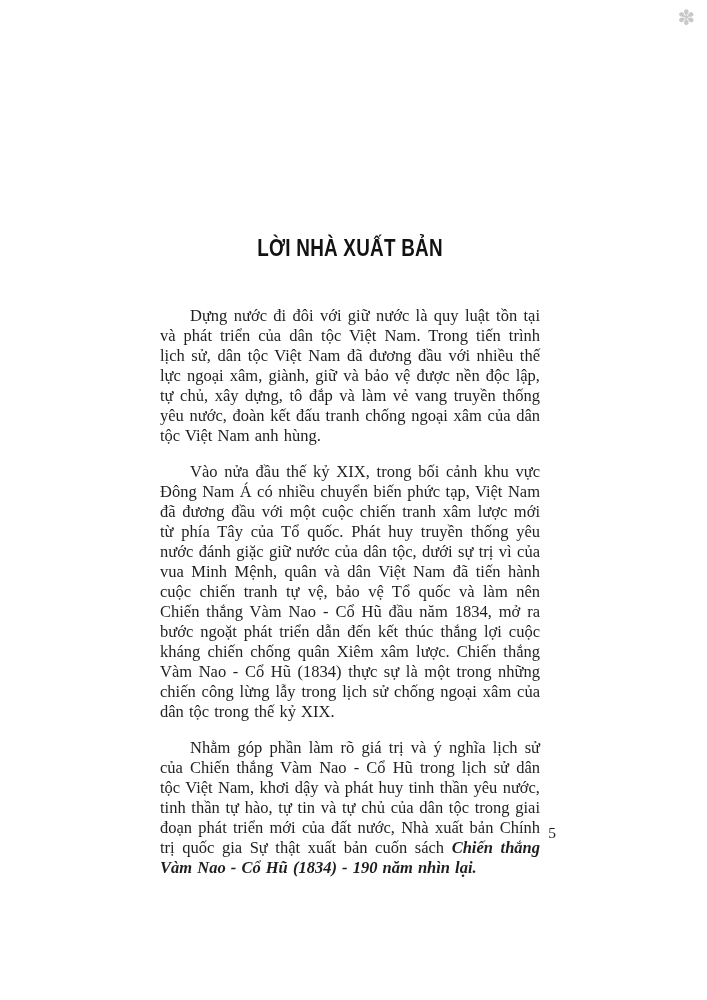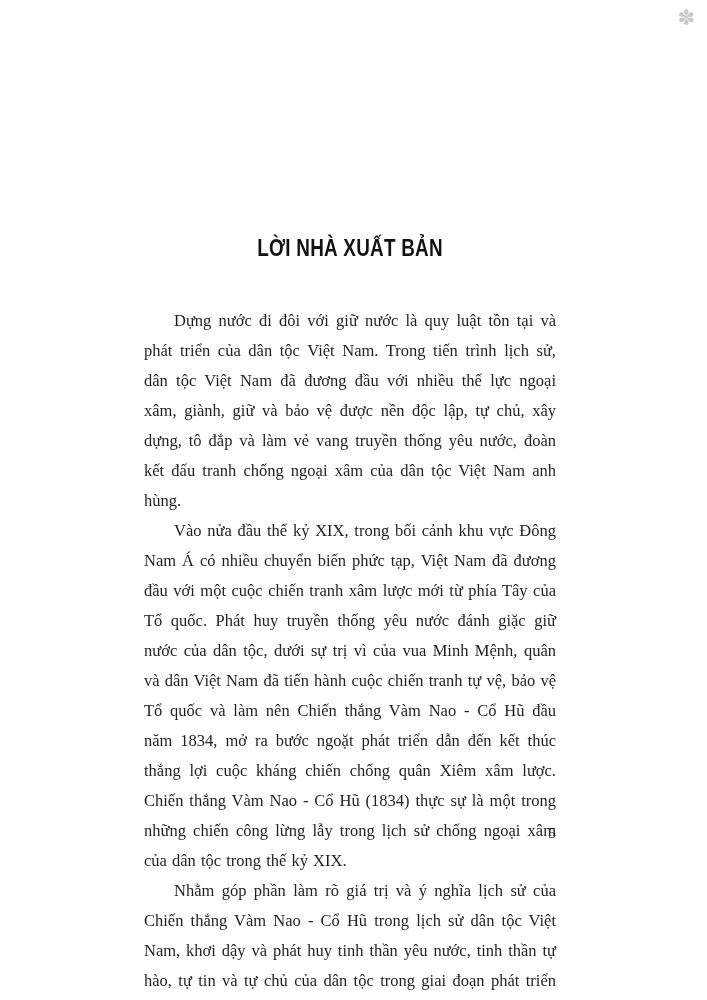--- a/index.html
+++ b/index.html
@@ -40,25 +40,25 @@
     font-weight: 700;
     font-size: 23px;
     line-height: 28px;
     letter-spacing: 0.3px;
     color: var(--heading, #121212);
     transform: scaleX(0.82);
     transform-origin: 50% 50%;
     white-space: nowrap;
   }
   .content p {
-    margin: 0;
+    margin: 16px;
     text-indent: 30px;
     text-align: justify;
     font-size: 16.5px;
-    line-height: 30px;
+    line-height: 20px;
     word-spacing: 1px;
     font-family: Liberation Serif, serif;
   }
   .content p .book-title {
     font-weight: 700;
     font-style: italic;
   }
   .page-number {
     position: absolute;
     top: 822px;

